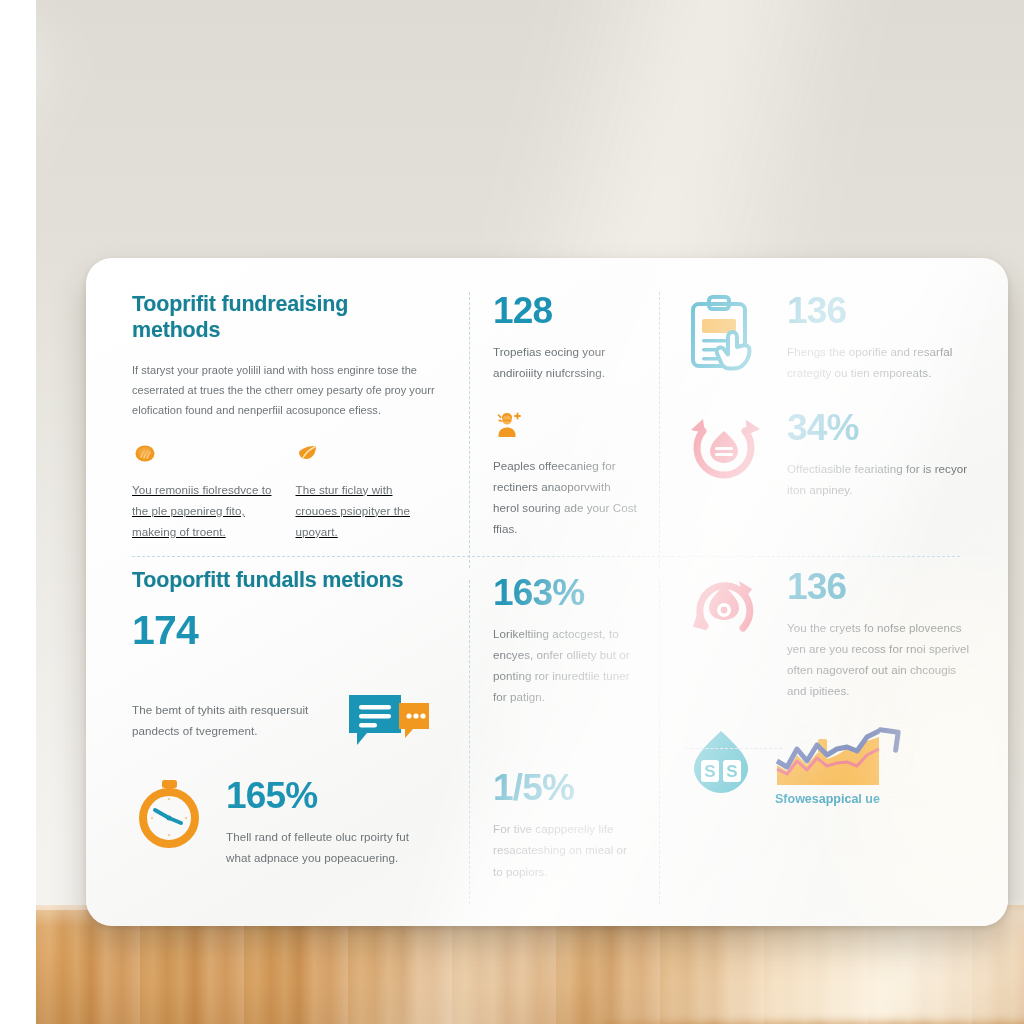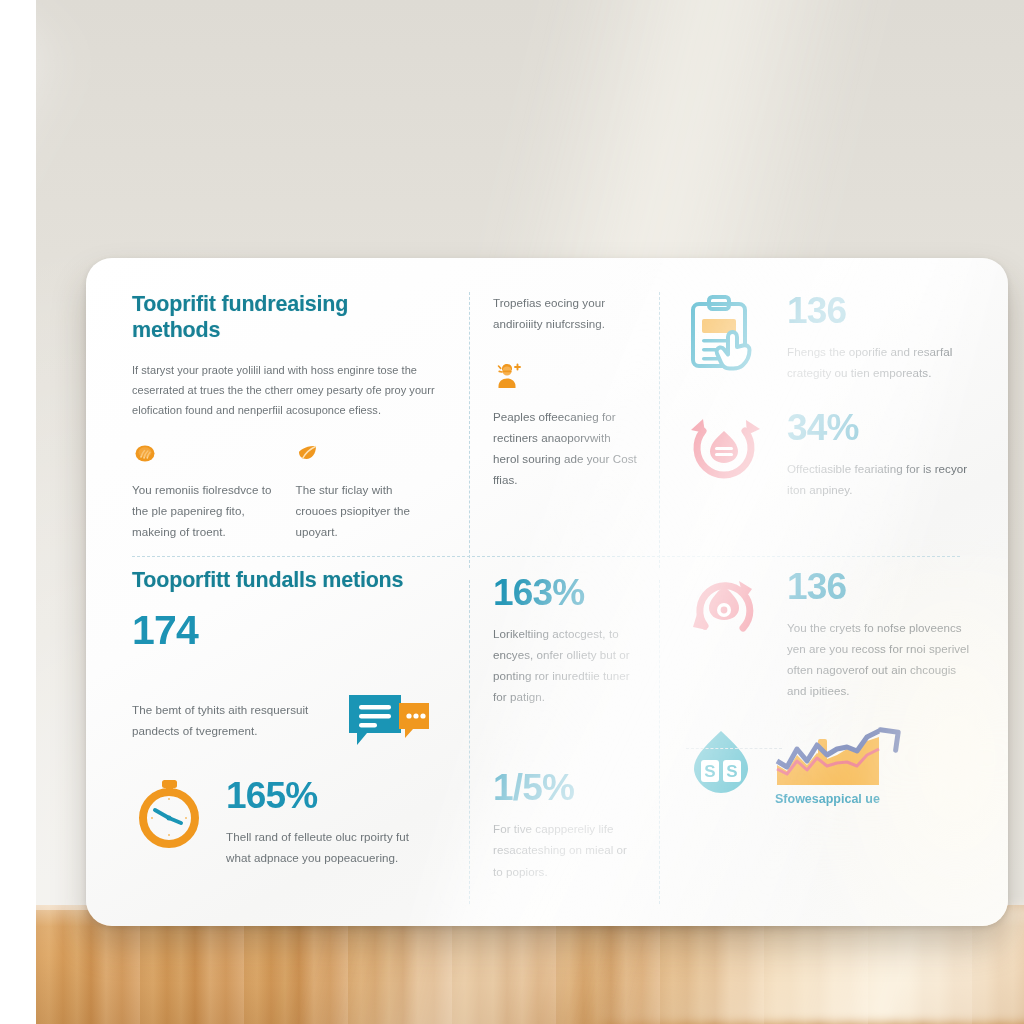--- a/index.html
+++ b/index.html
@@ -170,21 +170,21 @@
     font-size: 37px;
     font-weight: bold;
     color: #1d93b4;
     line-height: 1;
     letter-spacing: -0.8px;
     margin-bottom: 12px;
   }
   .stat.big { font-size: 41px; }
 
   .two-col { display: flex; gap: 24px; margin-top: 20px; }
-  .two-col > div { flex: 1; }
+  .two-col > div { flex: 1; text-decoration: underline; }
 
   .icon-row { display: flex; align-items: flex-start; gap: 18px; }
   .stat-block { flex: 1; min-width: 0; }
 
   .mini-icon { width: 26px; height: 26px; margin-bottom: 13px; }
   svg { display: block; overflow: visible; }
   .spacer-26 { height: 26px; }
 
   .chart-caption {
     font-size: 12.5px;
@@ -238,20 +238,21 @@
                   <path d="M20 6c0 8-4.5 13-9.5 13S3 16 3 12c0-1 7-7 17-6z" fill="#f0981f"></path>
                   <path d="M19.5 6.5C14 9 9 14 6.5 18.5" stroke="#fde2b5" stroke-width="1.4" fill="none" stroke-linecap="round"></path>
                 </svg>
               </div>
               <p class="body sm">The stur ficlay with crouoes psiopityer the upoyart.</p>
             </div>
           </div>
         </div>
 
         <div class="col col-b">
+          <div class="stat">128</div>
           <p class="body sm">Tropefias eocing your andiroiiity niufcrssing.</p>
           <div class="spacer-26"></div>
           <div style="width:34px;height:32px;margin-bottom:14px">
             <svg width="34" height="32" viewBox="0 0 34 32">
               <path d="M9 8.5c0-2.5 2.2-4.5 5-4.5s5 2 5 4.5v1.5H9z" fill="#f0981f"></path>
               <circle cx="14" cy="11" r="4.6" fill="#f7b252"></circle>
               <path d="M9.6 10.6h8.8v1.6H9.6z" fill="#f0981f"></path>
               <path d="M5.5 26c0-4.6 3.8-7.6 8.5-7.6S22.5 21.4 22.5 26v2h-17z" fill="#f0981f"></path>
               <path d="M24.5 4.5v5M22 7h5" stroke="#f0981f" stroke-width="1.9" stroke-linecap="round"></path>
               <path d="M5.5 6l2.2 2.4M6.2 11.4l2.6.6" stroke="#f0981f" stroke-width="1.6" stroke-linecap="round"></path>

